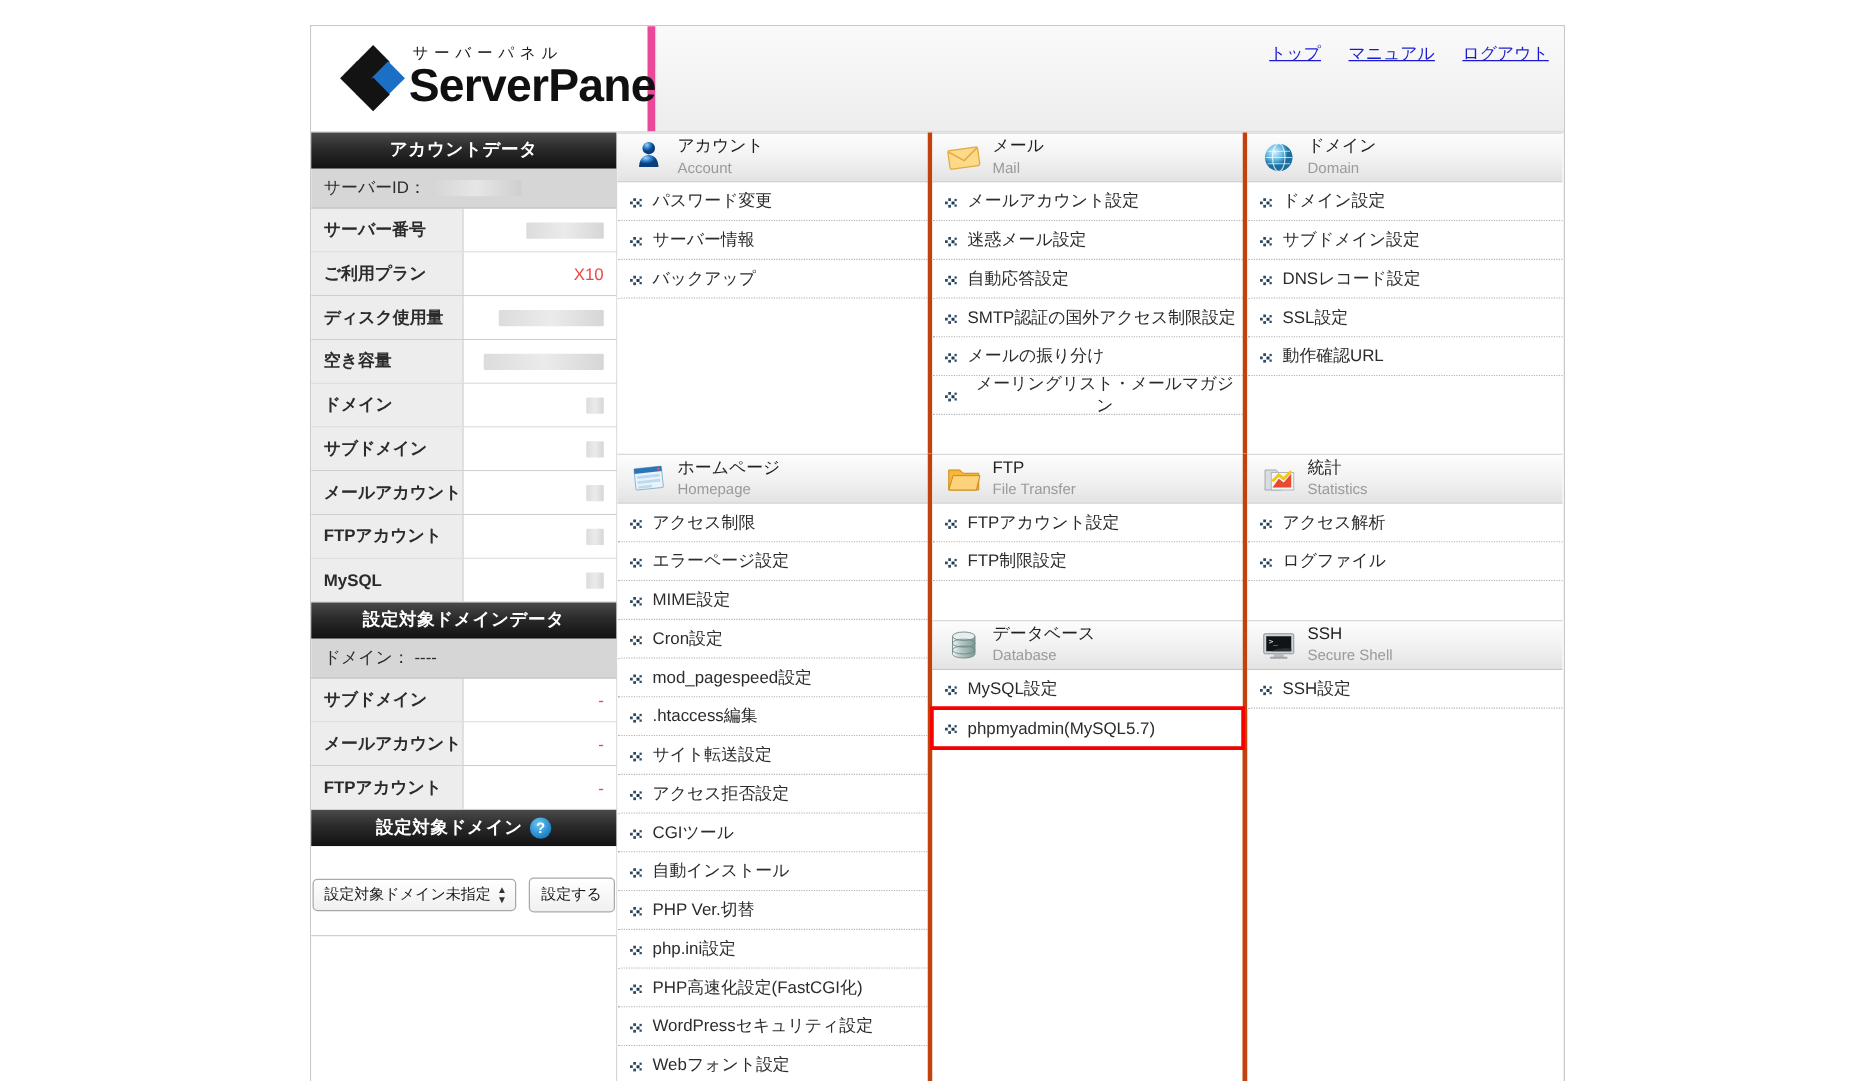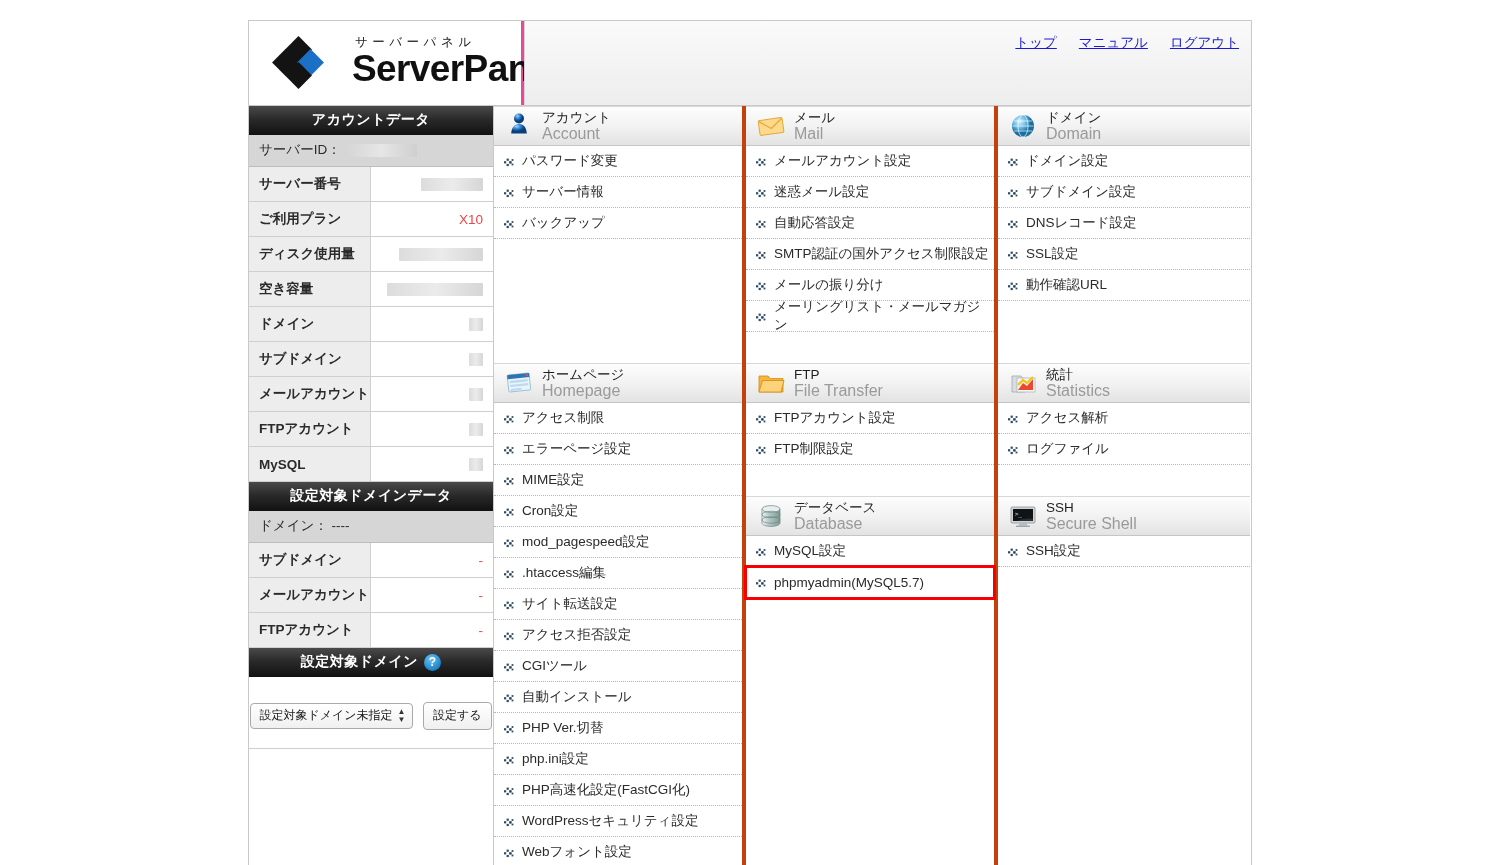--- a/index.html
+++ b/index.html
@@ -25,22 +25,21 @@
     display: flex;
     align-items: stretch;
     border-bottom: 1px solid #c9c9c9;
   }
   .logo-wrap {
     width: 275px;
     display: flex;
     align-items: center;
     padding-left: 26px;
     background: #fff;
-    border-right: 3px solid #ec4899;
-    gap: 25px;
+    border-right: 6px solid #ec4899;
   }
   .logo-diamonds { position: relative; width: 46px; height: 44px; margin-right: 6px; flex: none; }
   .dmd { position: absolute; width: 19px; height: 19px; background: #131313; transform: rotate(45deg); }
   .dmd.blue { background: #1b6fc4; }
   .logo-text { line-height: 1; padding-bottom: 3px; }
   .logo-kana {
     font-size: 12.5px; letter-spacing: 4.5px; color: #1b1b1b;
     margin-bottom: 2px; padding-left: 3px; font-weight: 500;
   }
   .logo-main {
@@ -152,30 +151,31 @@
     height: 40px;
     display: flex; align-items: center;
     padding-left: 10px;
     background: linear-gradient(to bottom, #fdfdfd 0%, #f2f2f2 50%, #e3e3e3 100%);
     border-bottom: 1px solid #c5c5c5;
     border-top: 1px solid #d8d8d8;
   }
   .sec-icon { width: 30px; height: 30px; flex: none; margin-right: 8px; }
   .sec-txt { line-height: 1.05; }
   .sec-jp { font-size: 13.5px; color: #1f1f1f; }
-  .sec-en { font-size: 16px; color: #9a9a9a; margin-top: 2px; }
+  .sec-en { font-size: 12px; color: #9a9a9a; margin-top: 2px; }
 
   .menu-item {
     display: flex; align-items: center;
     height: 31px;
     padding-left: 10px;
     border-bottom: 1px dotted #b6b6b6;
     font-size: 13.5px; color: #2b2b2b;
     cursor: pointer;
     background: #fff;
+    text-align: center;
   }
   .menu-item .lbl { padding-left: 2px; }
   .bullet {
     width: 11px; height: 11px; flex: none; margin-right: 5px;
     position: relative;
   }
   .spacer-row { height: 31px; border-bottom: none; background: #fff; }
 
   .highlight {
     outline: 3px solid #f60000;

